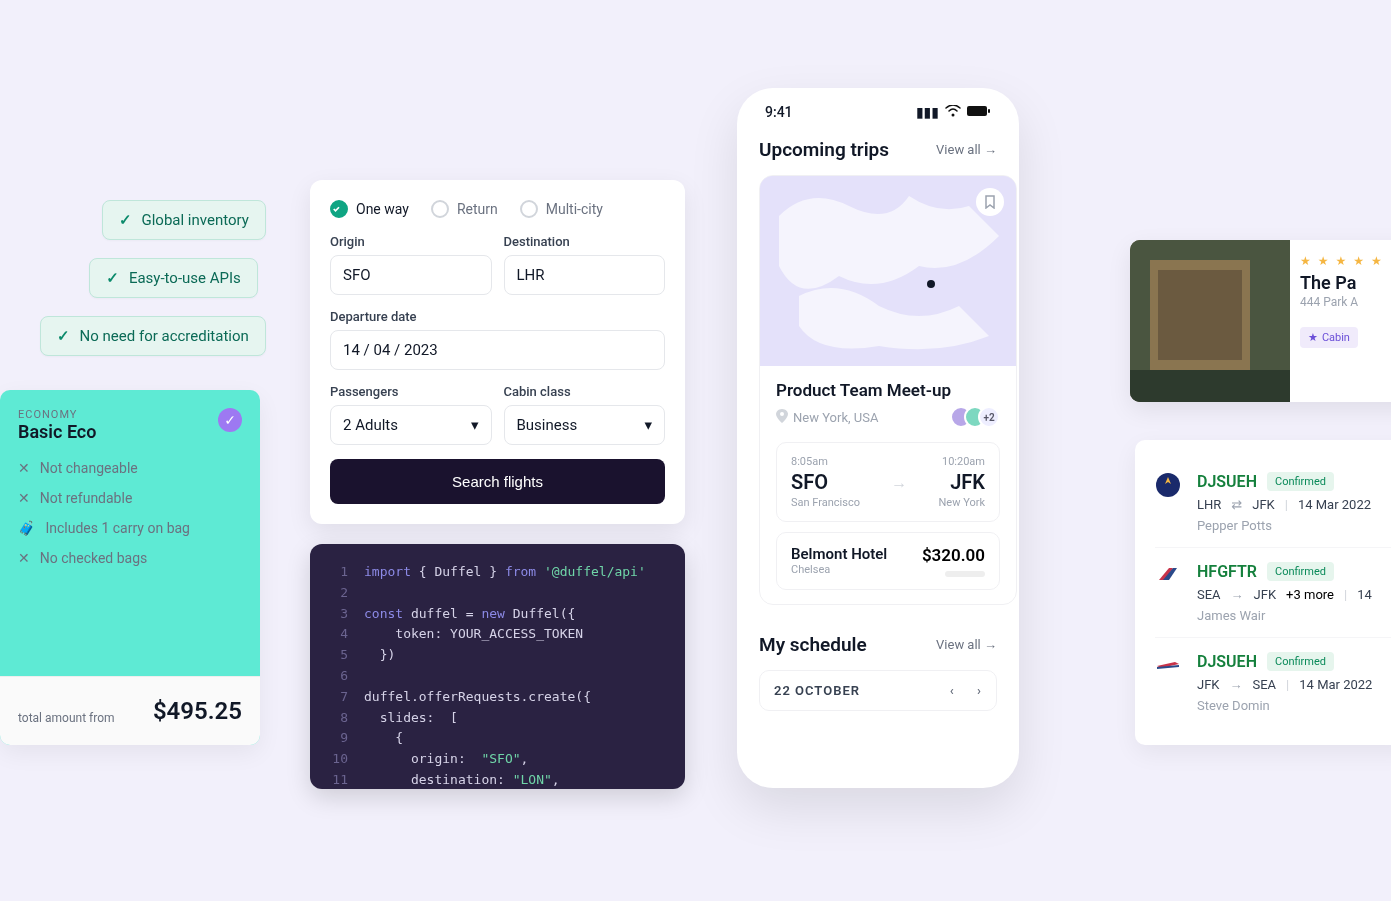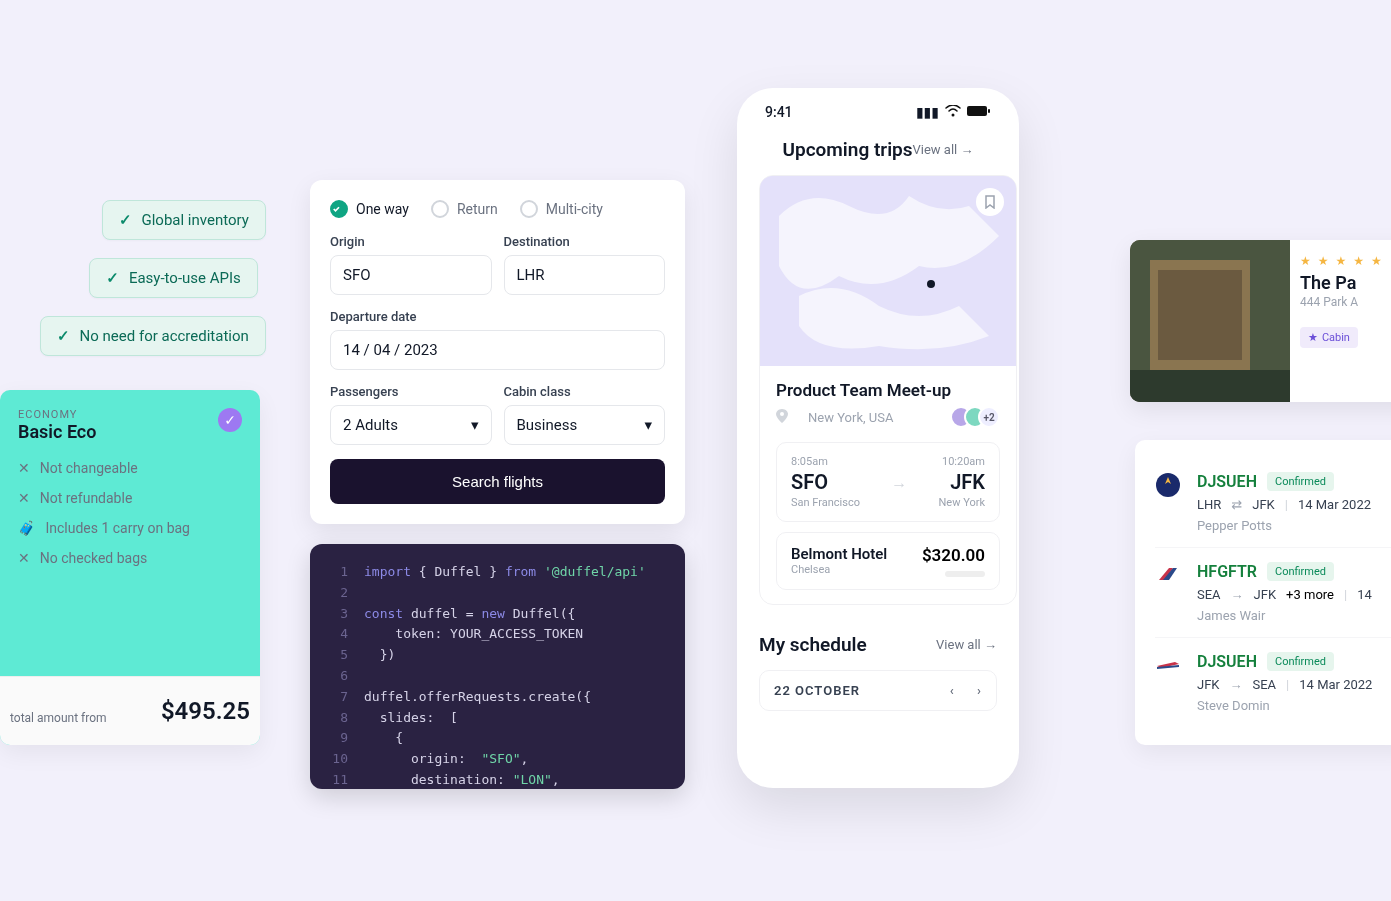--- a/index.html
+++ b/index.html
@@ -38,21 +38,21 @@
     background: #5eead4; border-radius: 10px;
     padding: 18px 18px 0 18px;
     box-shadow: 0 8px 24px rgba(0,0,0,0.06);
   }
   .fare-header { display:flex; justify-content:space-between; align-items:flex-start; }
   .fare-label { font-size: 11px; letter-spacing: 1px; color:#6b7280; }
   .fare-name { font-size: 18px; font-weight:600; color:#111827; }
   .fare-check { width:24px; height:24px; border-radius:50%; background:#9d79f2; color:#fff; display:flex;align-items:center;justify-content:center;font-size:14px; }
   .fare-feats { list-style:none; margin-top:18px; display:flex;flex-direction:column;gap:14px; font-size:14px; color:#6b7280; }
   .fare-feats li { display:flex; align-items:center; gap:10px; }
-  .fare-total { margin-top:110px; background:#fafafa; padding:20px 10px; border-top:1px solid #eee; display:flex; justify-content:space-between;align-items:flex-end; margin-left:-18px;margin-right:-18px;border-radius:0 0 10px 10px;}
+  .fare-total { margin-top:110px; background:#fafafa; padding:20px 18px; border-top:1px solid #eee; display:flex; justify-content:space-between;align-items:flex-end; margin-left:-18px;margin-right:-18px;border-radius:0 0 10px 10px;}
   .fare-total .lbl { font-size:12px; color:#6b7280;}
   .fare-total .amt { font-size:24px; font-weight:600; color:#111827;}
 
   
   .search-card {
     position:absolute; left:310px; top:180px; width:375px;
     background:#fff; border-radius:12px; padding:20px;
     box-shadow: 0 8px 24px rgba(0,0,0,0.08);
   }
   .trip-types { display:flex; gap:22px; align-items:center; margin-bottom:16px; font-size:14px; }
@@ -84,32 +84,32 @@
 
   
   .phone {
     position:absolute; left:737px; top:88px; width:282px; height:700px;
     background:#fff; border-radius:36px; box-shadow: 0 20px 50px rgba(0,0,0,0.10);
     overflow:hidden;
   }
   .statusbar { display:flex; justify-content:space-between; align-items:center; padding:16px 28px 8px; font-size:14px; color:#111827; font-weight:500;}
   .statusbar .icons { display:flex; gap:6px; align-items:center; color:#111827;}
   .phone-content { padding: 10px 22px; }
-  .section-head { display:flex; justify-content:center; align-items:center; margin-bottom:14px;}
+  .section-head { display:flex; justify-content:space-between; align-items:center; margin-bottom:14px;}
   .section-title { font-size:19px; font-weight:600; color:#111827;}
   .view-all { font-size:13px; color:#6b7280;}
   .trip-cards { display:flex; gap:14px; }
   .trip-card { flex:0 0 258px; border:1px solid #f0f0f3; border-radius:14px; overflow:hidden; background:#fff;}
   .trip-card.peek { flex:0 0 30px; overflow:hidden;}
   .trip-map { height:190px; background:linear-gradient(180deg,#e6e4fb,#dddbfa); position:relative;}
   .trip-map .bookmark { position:absolute; right:12px; top:12px; width:28px;height:28px; background:#fff; border-radius:50%; display:flex;align-items:center;justify-content:center; color:#9ca3af;}
   .trip-body { padding:14px 16px; }
   .trip-title { font-size:17px; font-weight:600; color:#111827; margin-bottom:6px;}
   .trip-loc-row { display:flex; justify-content:space-between; align-items:center;}
-  .trip-loc { font-size:13px; color:#9ca3af; display:flex;align-items:center;gap:20px;}
+  .trip-loc { font-size:13px; color:#9ca3af; display:flex;align-items:center;gap:5px;}
   .trip-avatars { display:flex; align-items:center;}
   .trip-avatars .av { width:22px;height:22px;border-radius:50%;border:2px solid #fff; margin-left:-8px; display:flex;align-items:center;justify-content:center;font-size:10px;}
   .trip-avatars .more { background:#eef; color:#556; font-weight:600;}
   .flight-seg { border:1px solid #f0f0f3; border-radius:10px; padding:12px 14px; margin-top:14px;}
   .seg-row { display:flex; justify-content:space-between; align-items:center;}
   .seg-col { display:flex;flex-direction:column; gap:2px;}
   .seg-time { font-size:11px; color:#9ca3af;}
   .seg-code { font-size:20px; font-weight:600; color:#111827;}
   .seg-city { font-size:11px; color:#9ca3af;}
   .hotel-row { border:1px solid #f0f0f3; border-radius:10px; padding:12px 14px; margin-top:10px; display:flex;justify-content:space-between;align-items:flex-start;}

